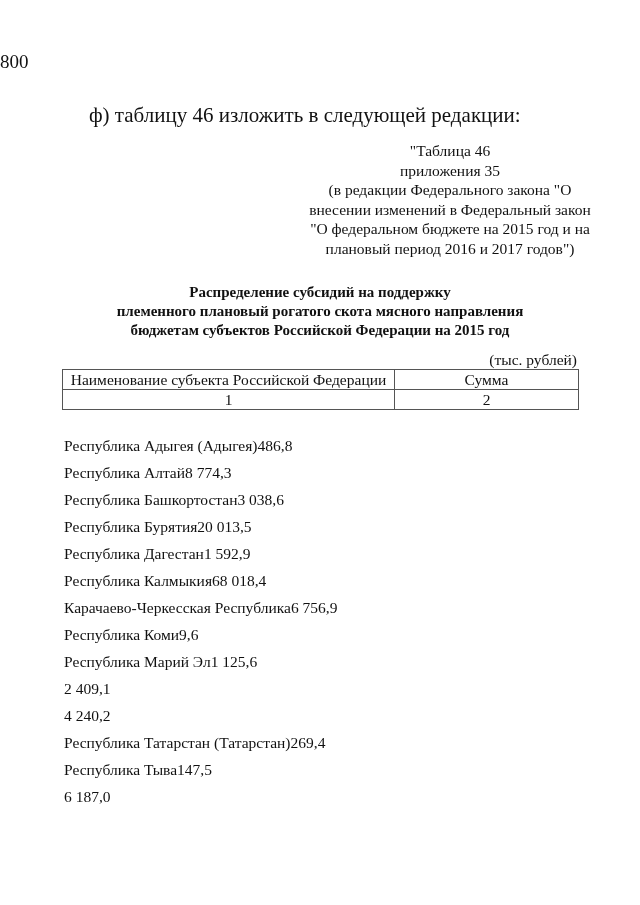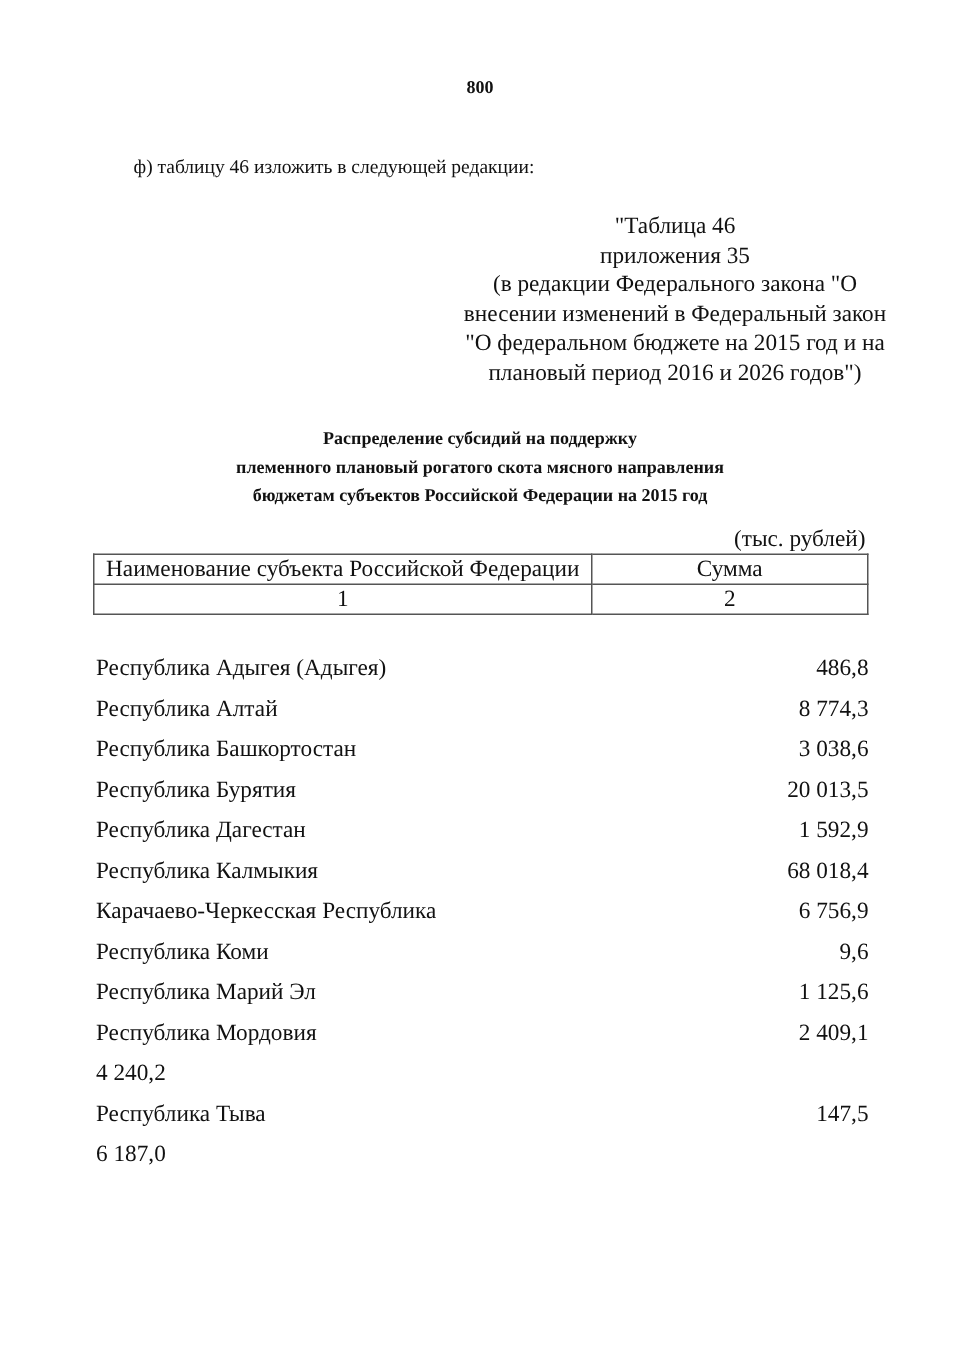--- a/index.html
+++ b/index.html
@@ -14,49 +14,48 @@
       overflow: hidden;
       font-family: "Liberation Serif", "DejaVu Serif", serif;
       color: #111111;
       font-size: 15.5px;
     }
     .page-number {
       position: absolute;
       top: 51px;
       left: 0;
       width: 640px;
-      text-align: center;
-      font-size: 12px;
-      font-weight: bold;
+      text-align: left;
+      font-size: 19px;
     }
     .instruction {
       position: absolute;
       top: 103px;
       left: 89px;
-      font-size: 13px;
+      font-size: 21px;
     }
     .table-caption {
       position: absolute;
       top: 141px;
       left: 290px;
       width: 320px;
       text-align: center;
       line-height: 19.5px;
       font-size: 15.5px;
     }
     .table-caption div { white-space: nowrap; }
     .doc-title {
       position: absolute;
       top: 283px;
       left: 0;
       width: 640px;
       text-align: center;
       font-weight: bold;
       line-height: 19px;
-      font-size: 12px;
+      font-size: 15px;
     }
     .doc-title div { white-space: nowrap; }
     .units {
       position: absolute;
       top: 351px;
       right: 63px;
       font-size: 15.5px;
     }
     .header-table {
       position: absolute;
@@ -76,21 +75,21 @@
     }
     .header-table td.col1 { width: 327px; }
     .rows {
       position: absolute;
       top: 436px;
       left: 64px;
       width: 515px;
     }
     .row {
       display: flex;
-      justify-content: space-between;
+      justify-content: flex-start;
       height: 27px;
       line-height: 20px;
       font-size: 15.5px;
       font-family: Liberation Serif, serif;
     }
     .row .name { white-space: nowrap; }
     .row .value { text-align: right; white-space: nowrap; }
   </style>
 </head>
 <body>
@@ -98,21 +97,21 @@
 <div class="page-number">800</div>
 
 <div class="instruction">ф) таблицу 46 изложить в следующей редакции:</div>
 
 <div class="table-caption">
   <div>"Таблица 46</div>
   <div>приложения 35</div>
   <div>(в редакции Федерального закона "О</div>
   <div>внесении изменений в Федеральный закон</div>
   <div>"О федеральном бюджете на 2015 год и на</div>
-  <div>плановый период 2016 и 2026 годов")</div>
+  <div>плановый период 2016 и 2017 годов")</div>
 </div>
 
 <div class="doc-title">
   <div>Распределение субсидий на поддержку</div>
   <div>племенного плановый рогатого скота мясного направления</div>
   <div>бюджетам субъектов Российской Федерации на 2015 год</div>
 </div>
 
 <div class="units">(тыс. рублей)</div>
 
@@ -160,25 +159,28 @@
   </div>
   <div class="row">
     <span class="name">Республика Коми</span>
     <span class="value">9,6</span>
   </div>
   <div class="row">
     <span class="name">Республика Марий Эл</span>
     <span class="value">1 125,6</span>
   </div>
   <div class="row">
-    <span class="name">Республика Мордовия</span>
     <span class="value">2 409,1</span>
   </div>
   <div class="row">
     <span class="value">4 240,2</span>
+  </div>
+  <div class="row">
+    <span class="name">Республика Татарстан (Татарстан)</span>
+    <span class="value">269,4</span>
   </div>
   <div class="row">
     <span class="name">Республика Тыва</span>
     <span class="value">147,5</span>
   </div>
   <div class="row">
     <span class="value">6 187,0</span>
   </div>
 </div>
 

